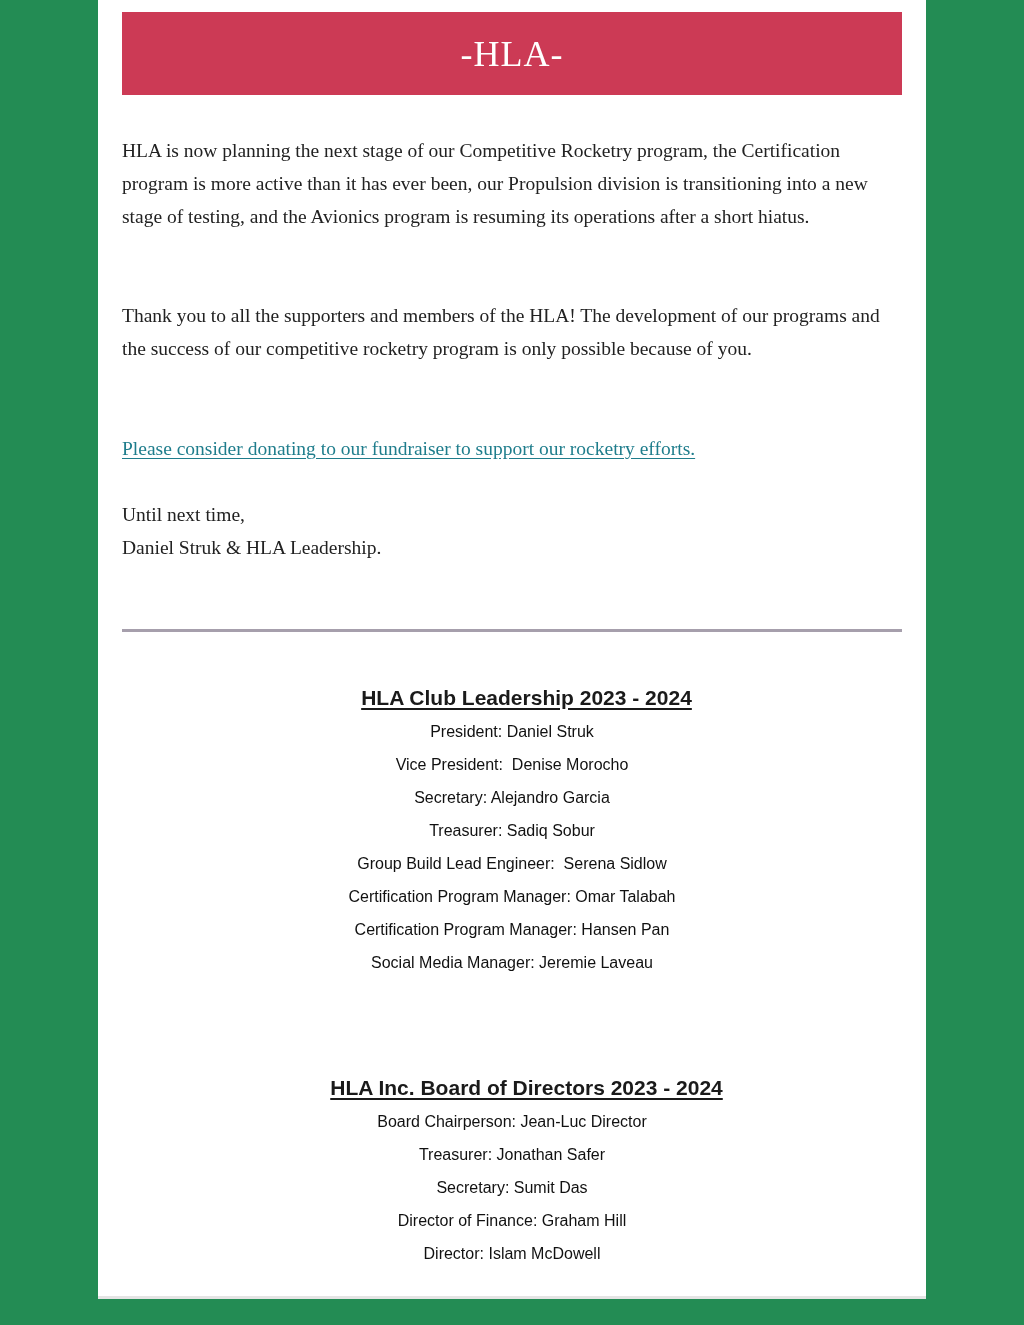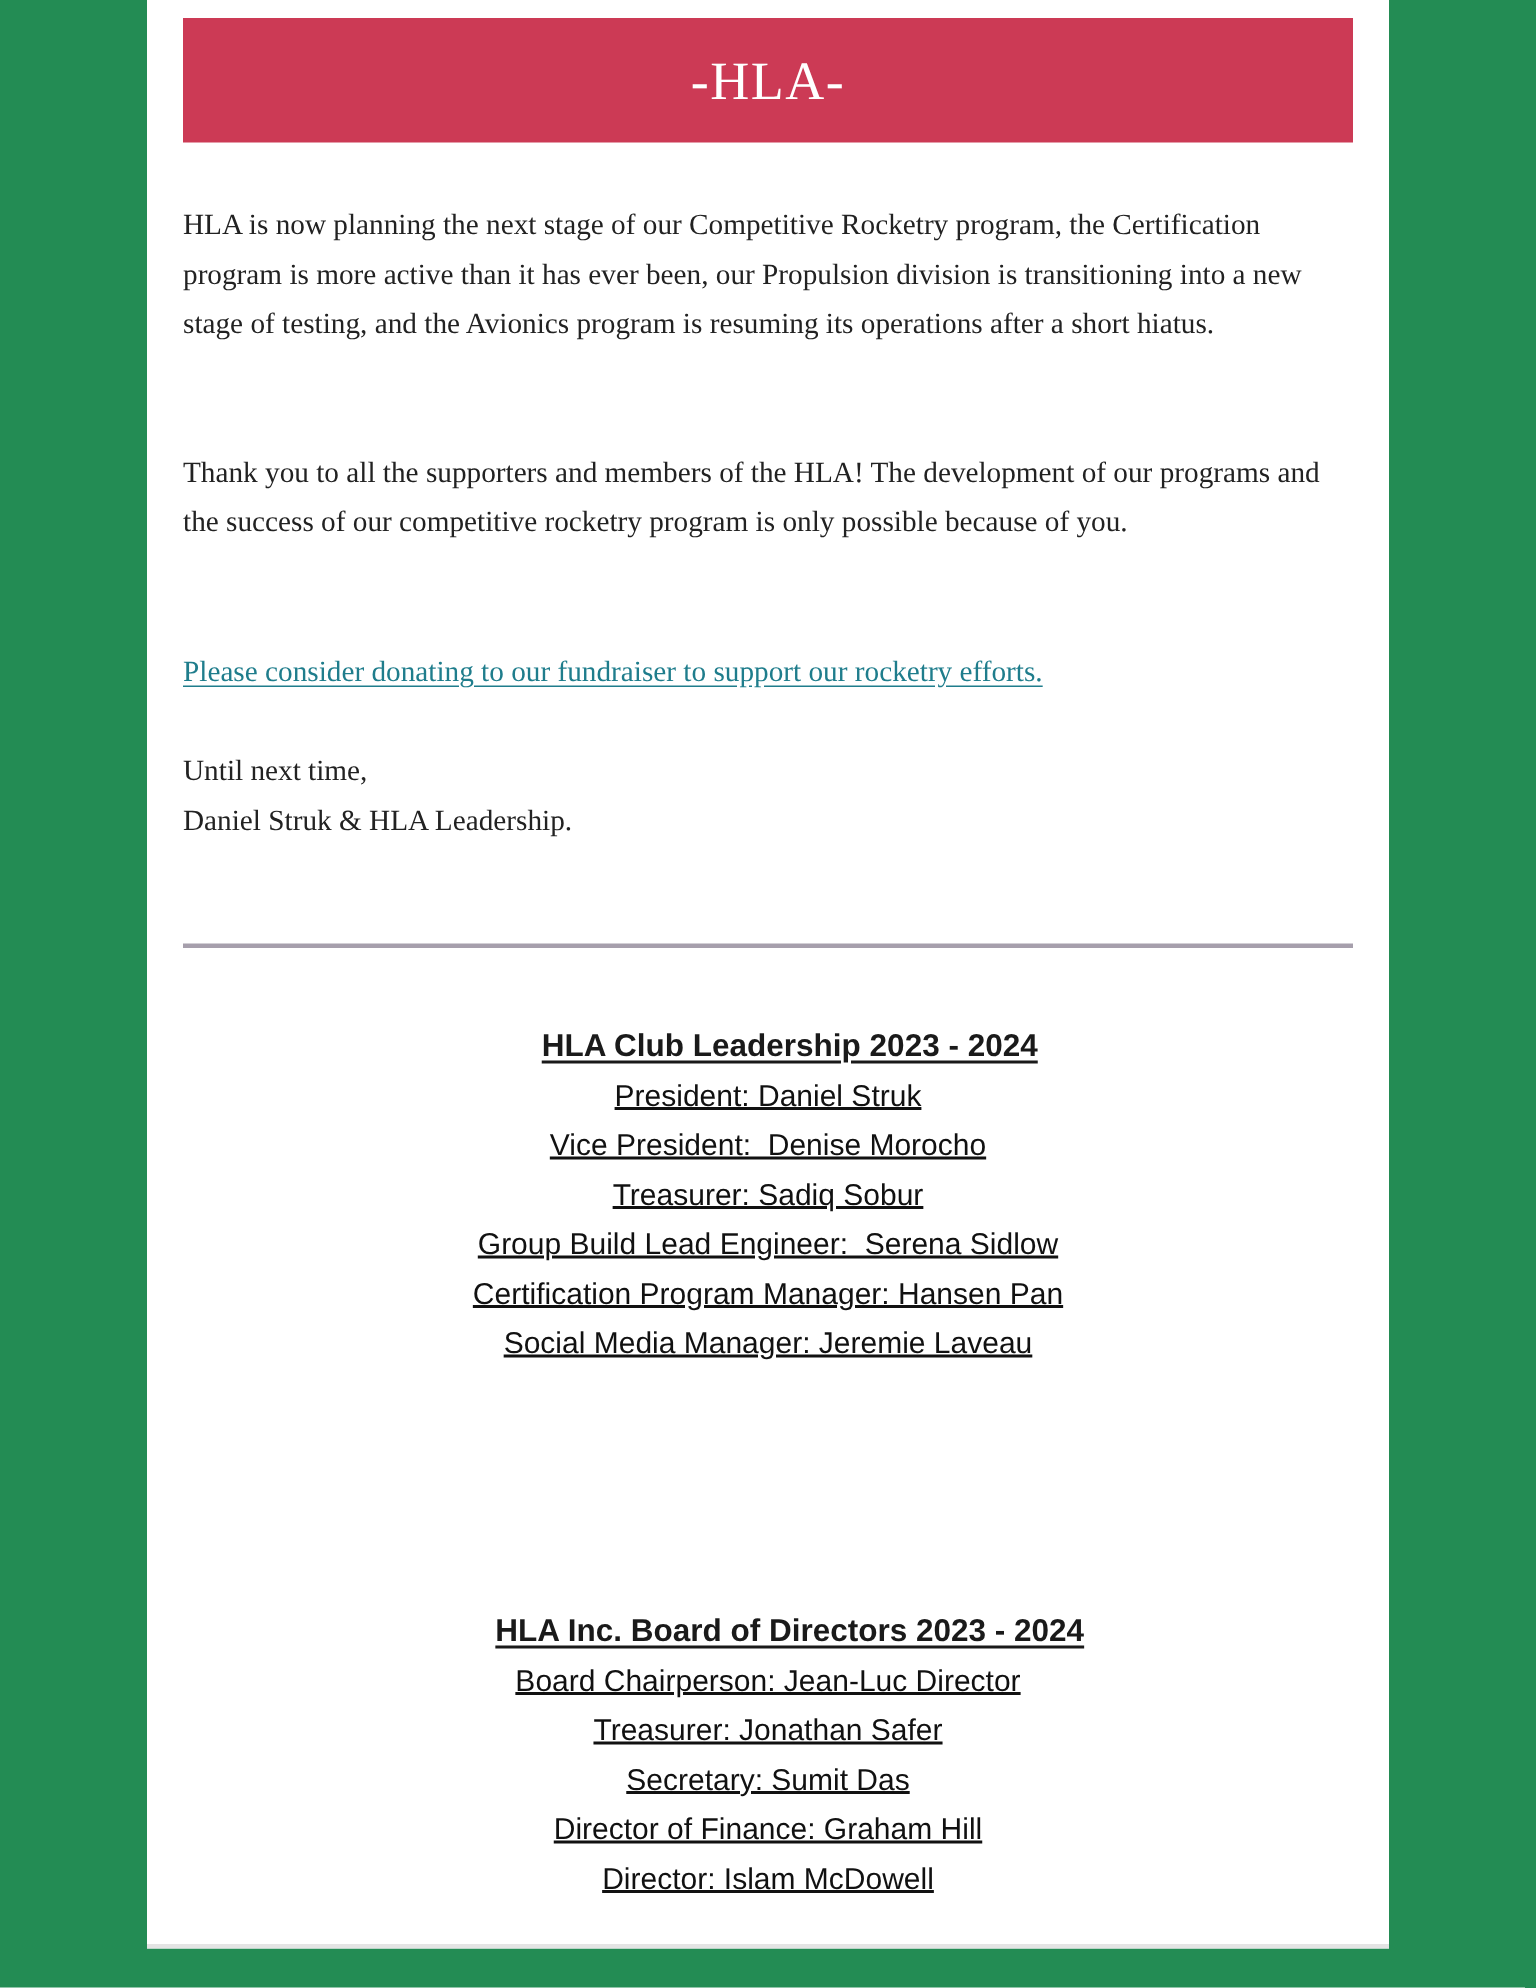--- a/index.html
+++ b/index.html
@@ -88,25 +88,24 @@
       font-size: 21px;
       font-weight: bold;
       text-decoration: underline;
       text-underline-offset: 3px;
       line-height: 30px;
       margin: 0 0 2px 0;
       color: #1a1a1a;
       padding-left: 29px;
     }
     .roster-item {
-      font-size: 20px;
+      font-size: 16px;
       line-height: 33px;
       margin: 0;
       white-space: pre;
-      text-decoration: underline;
     }
   </style>
 </head>
 <body>
 
 <div class="card">
 
   <div class="banner">
     <span class="banner-title">-HLA-</span>
   </div>
@@ -123,22 +122,24 @@
     <span class="sign-line">Until next time,</span>
     <span class="sign-line">Daniel Struk &amp; HLA Leadership.</span>
   </p>
 
   <div class="divider"></div>
 
   <div class="roster roster-leadership">
     <p class="roster-heading">HLA Club Leadership 2023 - 2024</p>
     <p class="roster-item">President: Daniel Struk</p>
     <p class="roster-item">Vice President:  Denise Morocho</p>
+    <p class="roster-item">Secretary: Alejandro Garcia</p>
     <p class="roster-item">Treasurer: Sadiq Sobur</p>
     <p class="roster-item">Group Build Lead Engineer:  Serena Sidlow</p>
+    <p class="roster-item">Certification Program Manager: Omar Talabah</p>
     <p class="roster-item">Certification Program Manager: Hansen Pan</p>
     <p class="roster-item">Social Media Manager: Jeremie Laveau</p>
   </div>
 
   <div class="roster roster-board">
     <p class="roster-heading">HLA Inc. Board of Directors 2023 - 2024</p>
     <p class="roster-item">Board Chairperson: Jean-Luc Director</p>
     <p class="roster-item">Treasurer: Jonathan Safer</p>
     <p class="roster-item">Secretary: Sumit Das</p>
     <p class="roster-item">Director of Finance: Graham Hill</p>

